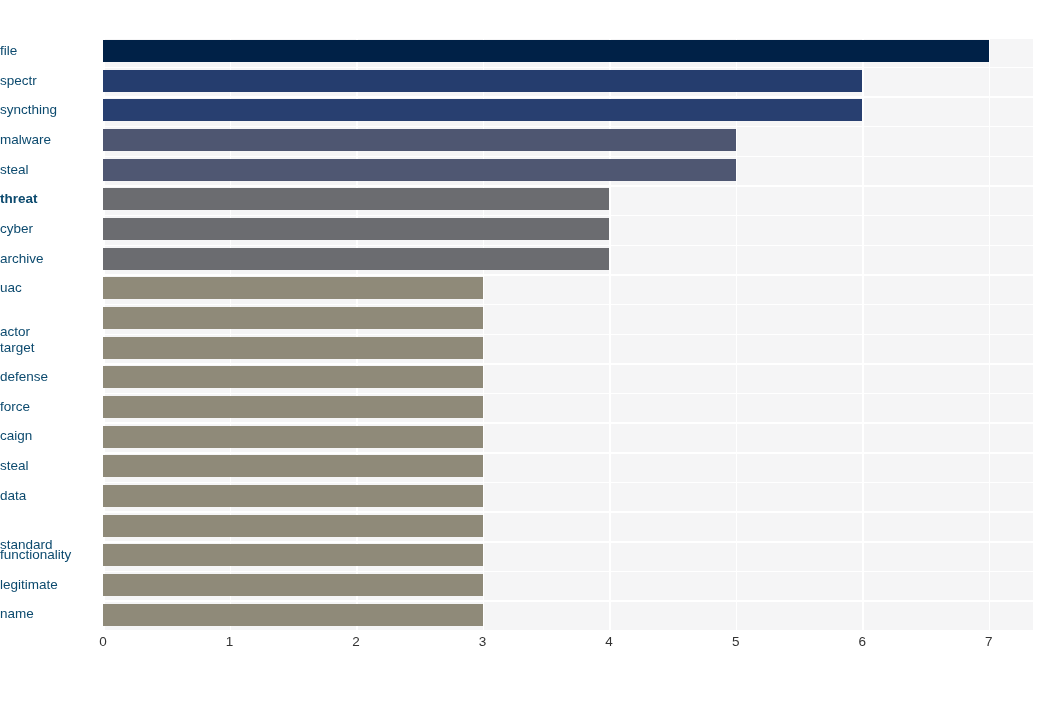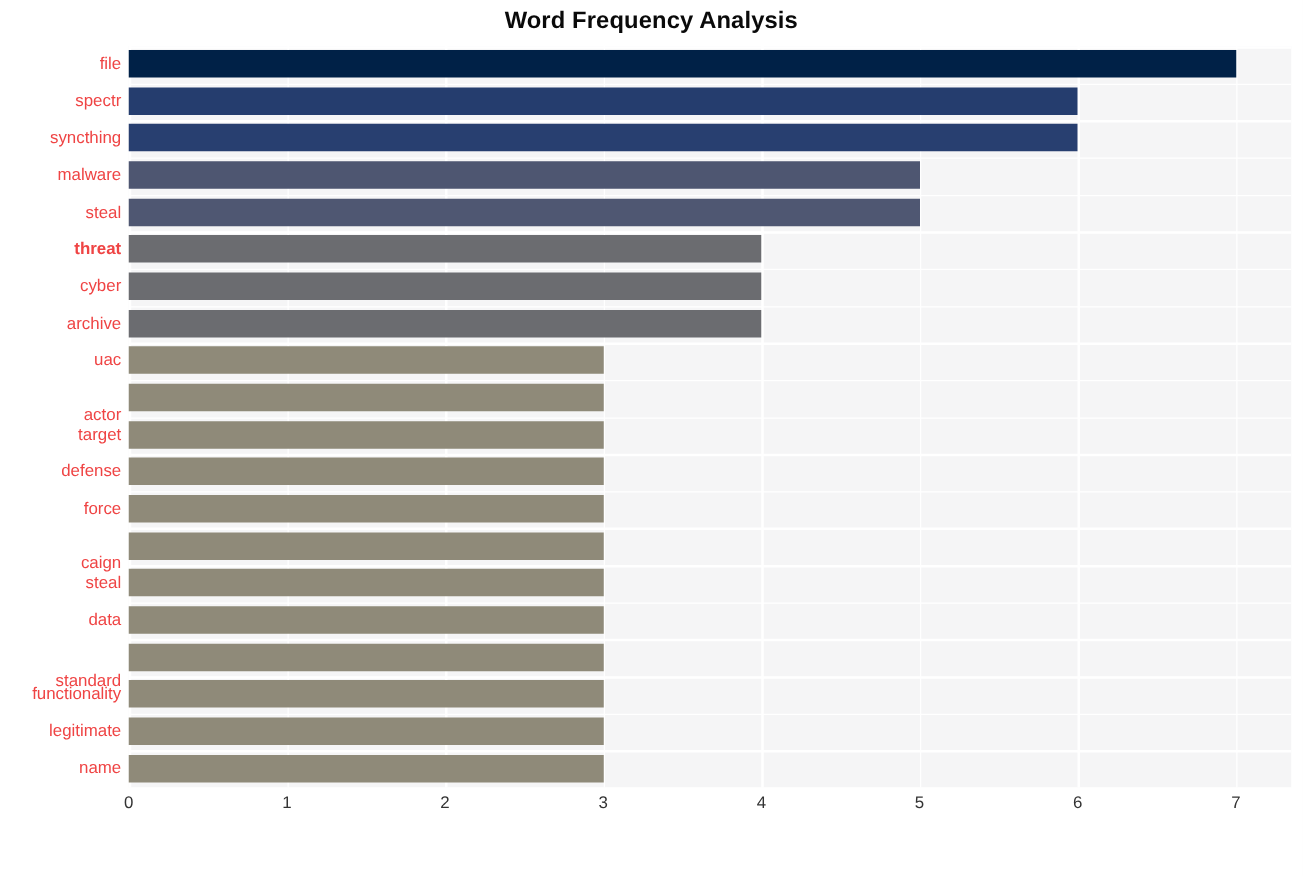--- a/index.html
+++ b/index.html
@@ -79,23 +79,22 @@
     position: absolute;
     left: 0;
     top: 37px;
     width: 97px;
     height: 593px;
   }
   .y-label {
     position: absolute;
     right: 0;
     width: 97px;
-    text-align: right;
     font-size: 13.5px;
-    color: #ef4444;
+    color: #0c4a6e;
     line-height: 28.4px;
     height: 28.4px;
     white-space: nowrap;
   }
   
   #x-labels {
     position: absolute;
     left: 103px;
     top: 634px;
     width: 930px;
@@ -117,21 +116,20 @@
     text-align: center;
     font-size: 13.5px;
     color: #333333;
   }
 </style>
 </head>
 <body>
 
 <div id="figure">
 
-  <div id="chart-title">Word Frequency Analysis</div>
 
   <div id="plot-area">
       <div class="gridline" style="left: 0px;"></div>
       <div class="gridline" style="left: 126.531px;"></div>
       <div class="gridline" style="left: 253.061px;"></div>
       <div class="gridline" style="left: 379.592px;"></div>
       <div class="gridline" style="left: 506.122px;"></div>
       <div class="gridline" style="left: 632.653px;"></div>
       <div class="gridline" style="left: 759.184px;"></div>
       <div class="gridline" style="left: 885.714px;"></div>
@@ -228,21 +226,21 @@
       <div class="y-label" style="top: 88.95px;">malware</div>
       <div class="y-label" style="top: 118.6px;">steal</div>
       <div class="y-label" style="top: 148.25px; font-weight: bold;">threat</div>
       <div class="y-label" style="top: 177.9px;">cyber</div>
       <div class="y-label" style="top: 207.55px;">archive</div>
       <div class="y-label" style="top: 237.2px;">uac</div>
       <div class="y-label" style="top: 281px;">actor</div>
       <div class="y-label" style="top: 296.5px;">target</div>
       <div class="y-label" style="top: 326.15px;">defense</div>
       <div class="y-label" style="top: 355.8px;">force</div>
-      <div class="y-label" style="top: 385.45px; margin-top: 14px;">caign</div>
+      <div class="y-label" style="top: 385.45px;">caign</div>
       <div class="y-label" style="top: 415.1px;">steal</div>
       <div class="y-label" style="top: 444.75px;">data</div>
       <div class="y-label" style="top: 494px;">standard</div>
       <div class="y-label" style="top: 504.05px;">functionality</div>
       <div class="y-label" style="top: 533.7px;">legitimate</div>
       <div class="y-label" style="top: 563.35px;">name</div>
     </div>
 
   <div id="x-labels">
       <div class="x-label" style="left: 0px;">0</div>

